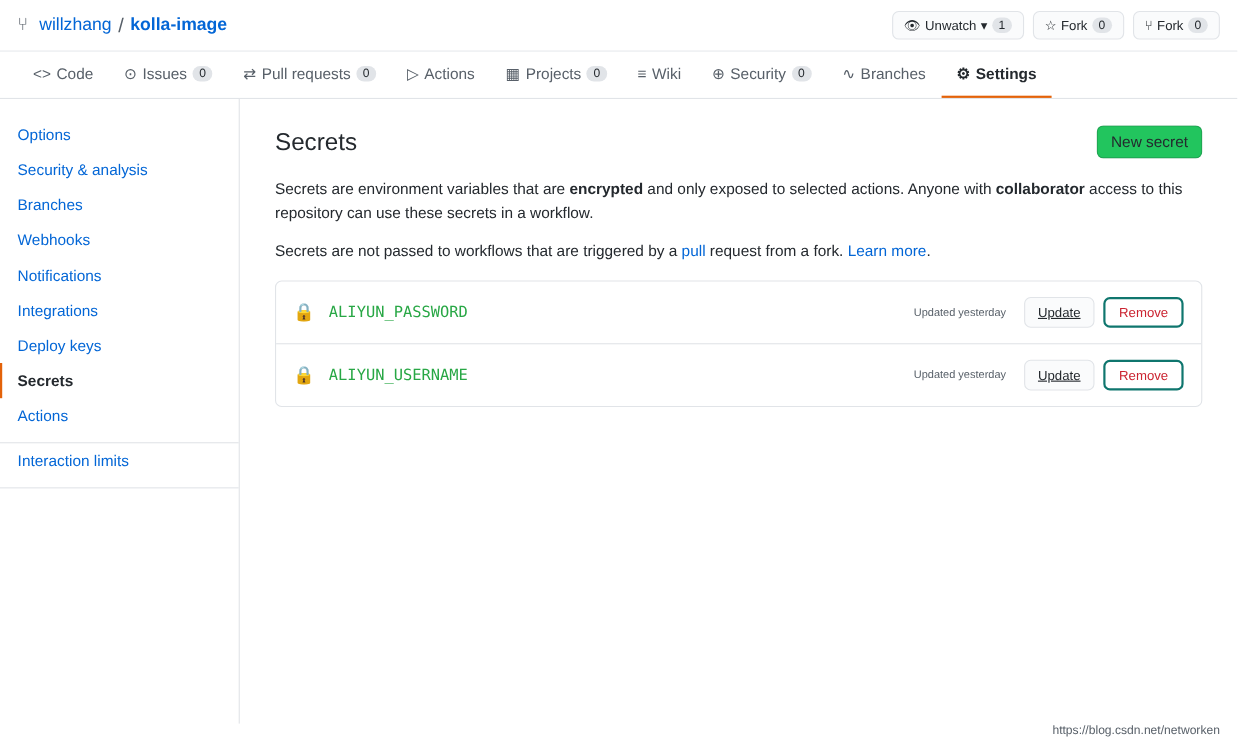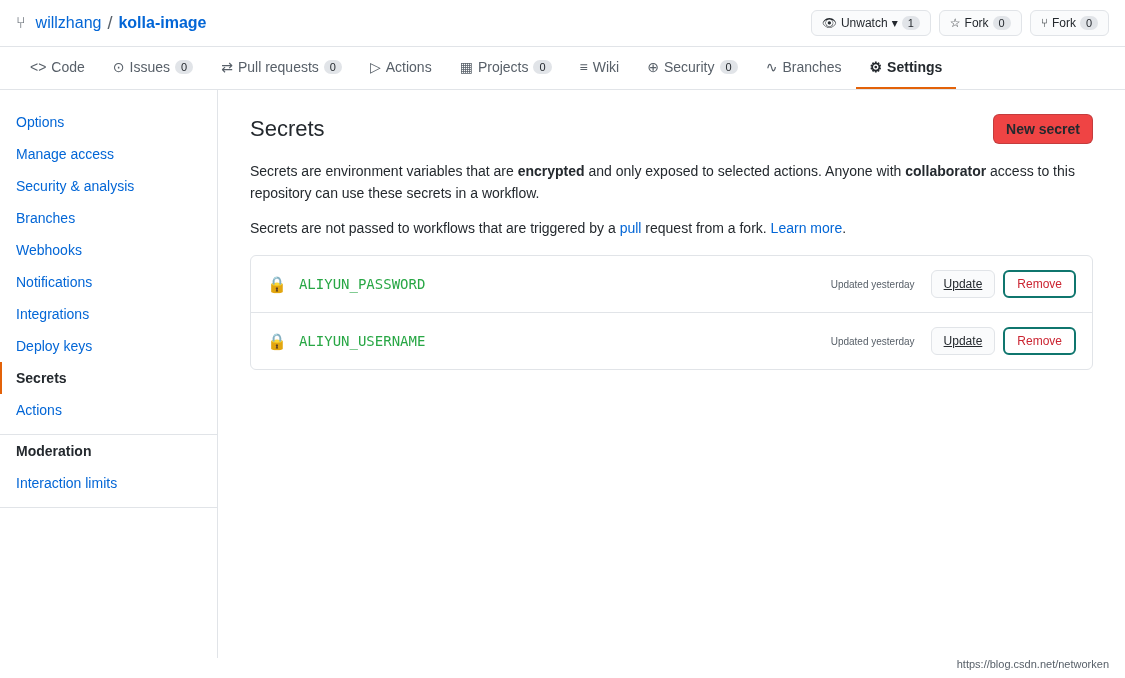--- a/index.html
+++ b/index.html
@@ -31,21 +31,21 @@
     .sidebar-item { display: block; padding: 8px 16px; color: #0366d6; text-decoration: none; font-size: 14px; cursor: pointer; }
     .sidebar-item.active { font-weight: 600; color: #24292e; border-left: 2px solid #e36209; padding-left: 14px; }
     .sidebar-group-label { padding: 8px 16px; font-size: 14px; font-weight: 600; color: #24292e; }
 
     
     .main { flex: 1; padding: 24px 32px; }
 
     .page-header { display: flex; align-items: center; justify-content: space-between; margin-bottom: 16px; }
     .page-title { font-size: 22px; font-weight: 400; color: #24292e; }
 
-    .new-secret-btn { padding: 6px 12px; background: #ef4444; border: 1px solid rgba(27,31,35,0.2); border-radius: 6px; font-size: 14px; cursor: pointer; color: #24292e; font-weight: 700; }
+    .new-secret-btn { padding: 6px 12px; background: #22c55e; border: 1px solid rgba(27,31,35,0.2); border-radius: 6px; font-size: 14px; cursor: pointer; color: #24292e; font-weight: 400; }
 
     .description { font-size: 14px; color: #24292e; line-height: 1.6; margin-bottom: 12px; }
     .description strong { font-weight: 600; }
     .description a { color: #0366d6; text-decoration: none; }
 
     
     .secrets-list { border: 1px solid #e1e4e8; border-radius: 6px; margin-top: 16px; }
     .secret-row { display: flex; align-items: center; padding: 14px 16px; border-bottom: 1px solid #e1e4e8; }
     .secret-row:last-child { border-bottom: none; }
     .lock-icon { color: #28a745; margin-right: 12px; font-size: 16px; }
@@ -129,32 +129,30 @@
     <span>⚙</span>
     <span>Settings</span>
   </a>
 </nav>
 
 <div class="layout">
 
   <aside class="sidebar">
     <div class="sidebar-section">
       <a class="sidebar-item">Options</a>
-      <a class="sidebar-item">Manage access</a>
       <a class="sidebar-item">Security &amp; analysis</a>
       <a class="sidebar-item">Branches</a>
       <a class="sidebar-item">Webhooks</a>
       <a class="sidebar-item">Notifications</a>
       <a class="sidebar-item">Integrations</a>
       <a class="sidebar-item">Deploy keys</a>
       <a class="sidebar-item active">Secrets</a>
       <a class="sidebar-item">Actions</a>
     </div>
     <div class="sidebar-section">
-      <div class="sidebar-group-label">Moderation</div>
       <a class="sidebar-item">Interaction limits</a>
     </div>
   </aside>
 
   <main class="main">
     <div class="page-header">
       <h1 class="page-title">Secrets</h1>
       <button class="new-secret-btn">New secret</button>
     </div>
 

